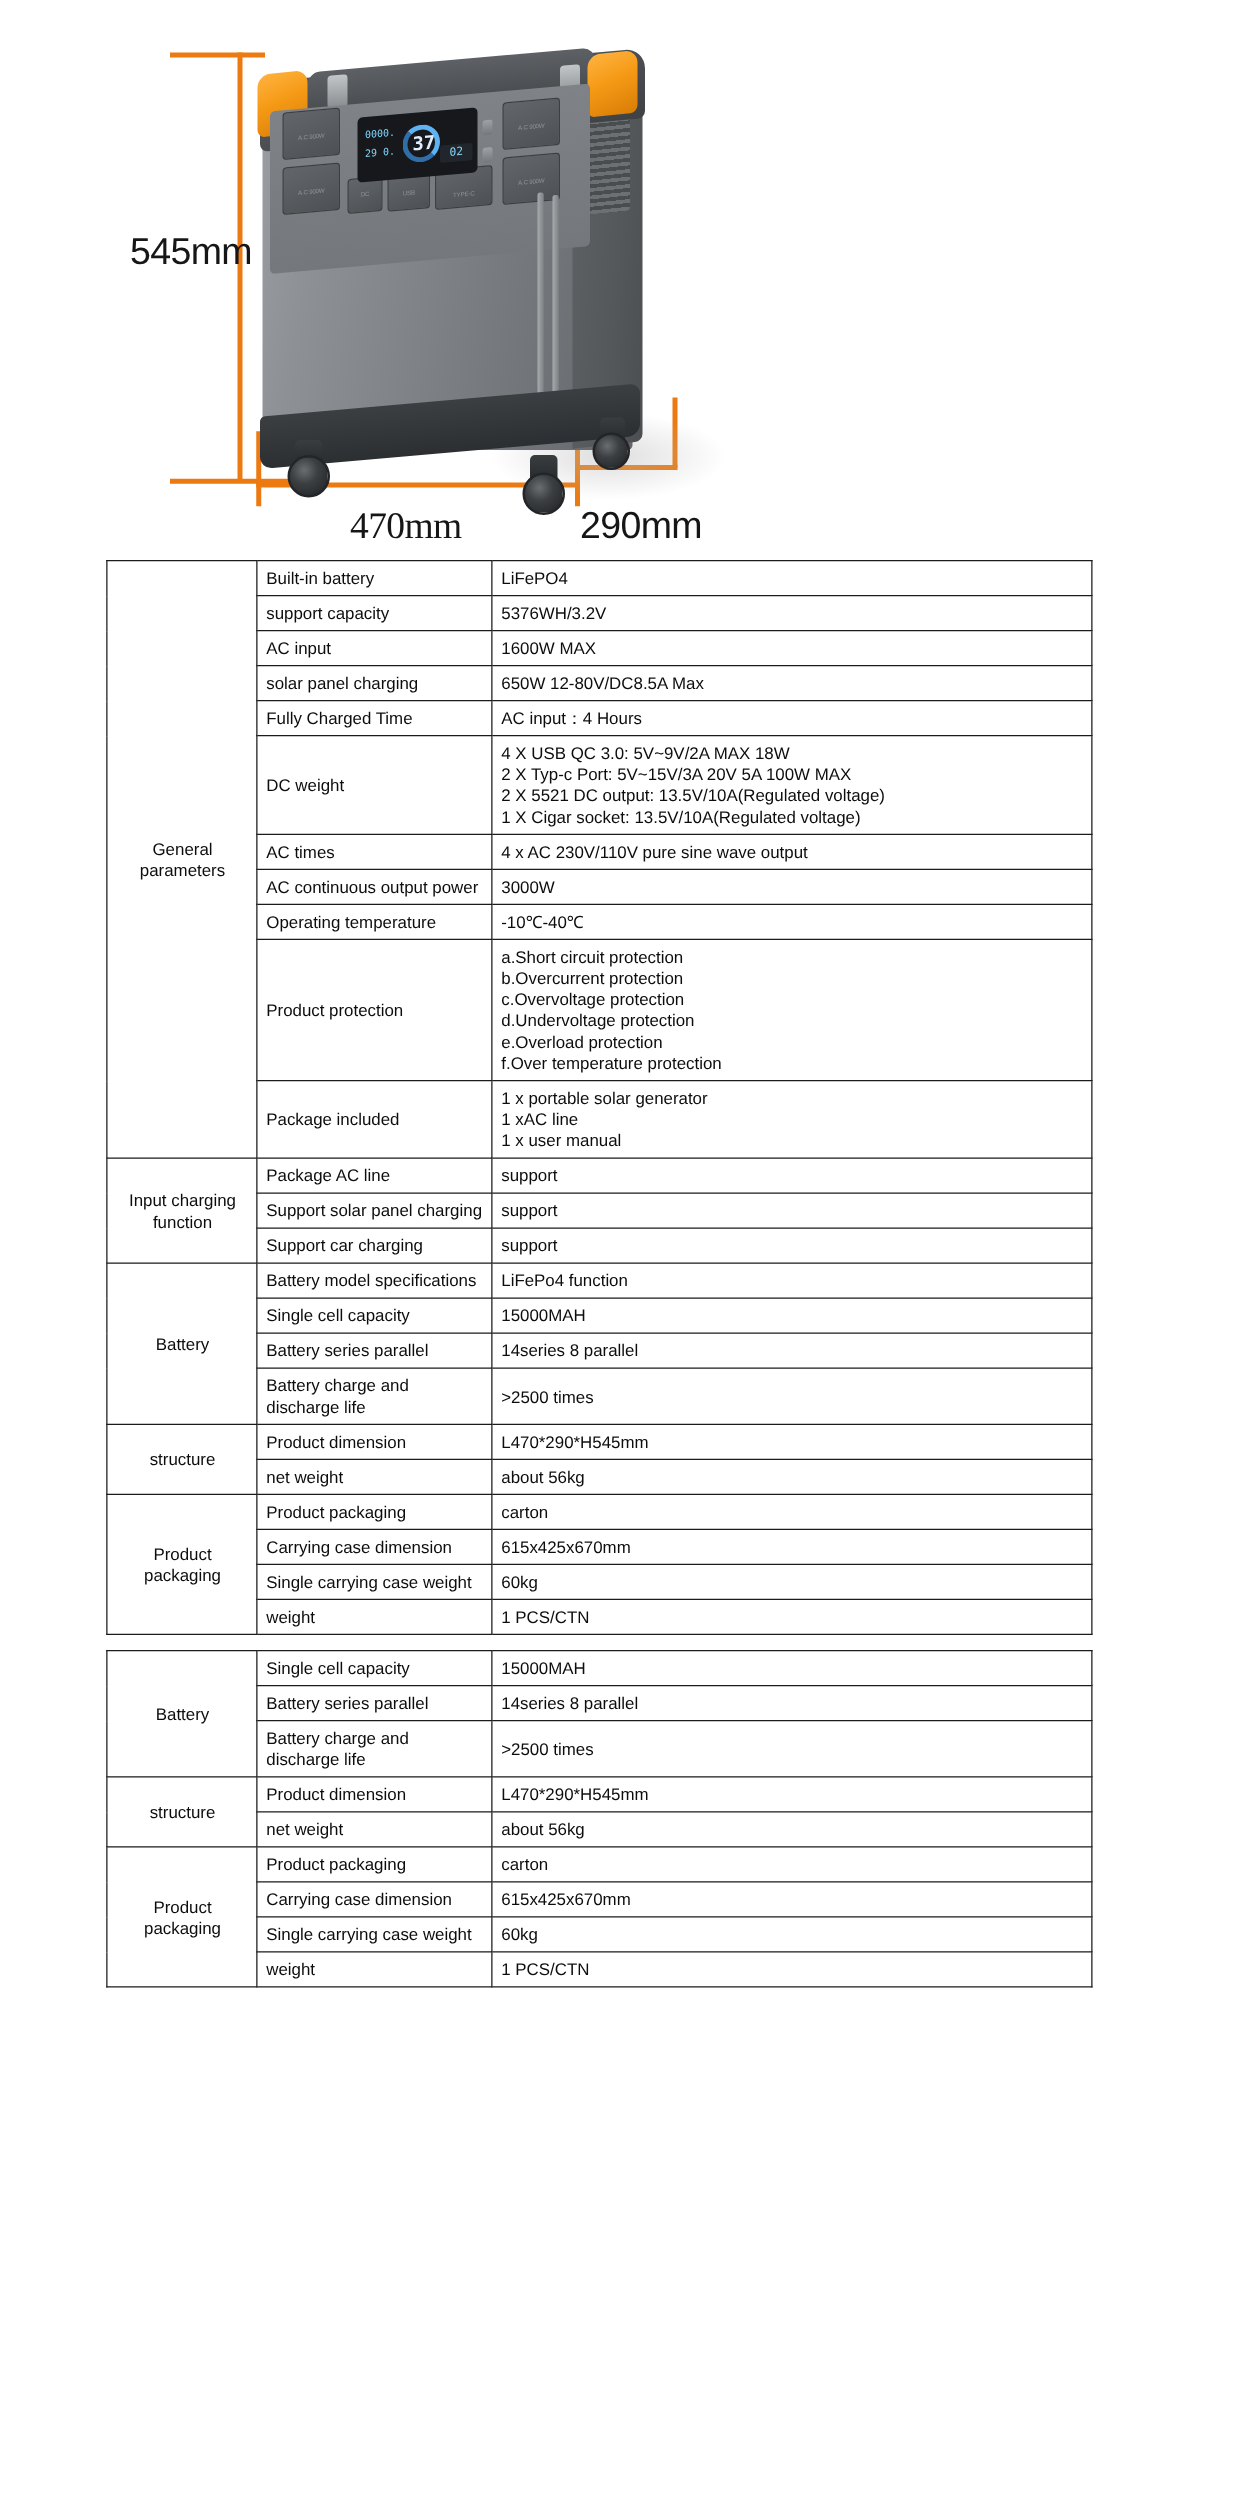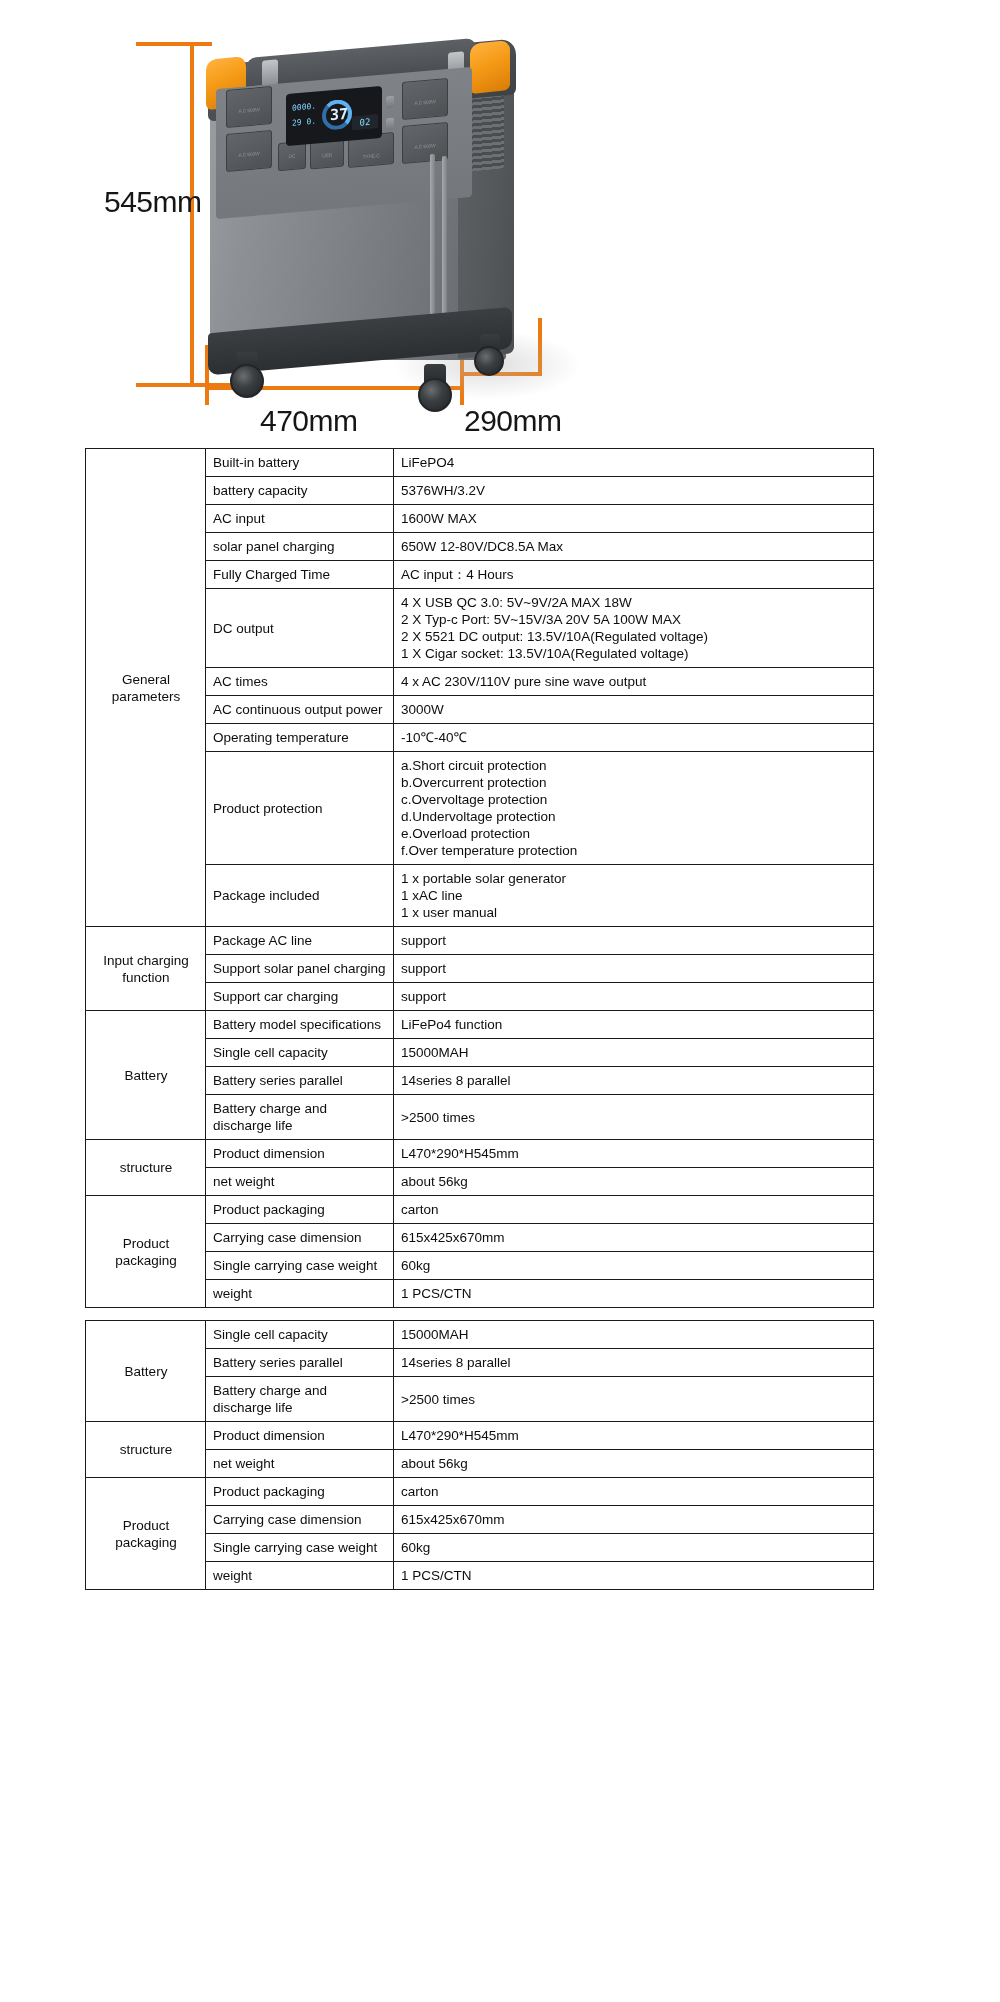--- a/index.html
+++ b/index.html
@@ -241,21 +241,21 @@
 <div class="product-area">
 
   <div class="dim-line dim-h" style="left:136px; top:42px; width:76px;"></div>
   <div class="dim-line dim-v" style="left:190px; top:42px; height:343px;"></div>
   <div class="dim-line dim-h" style="left:136px; top:383px; width:96px;"></div>
   <div class="dim-label" style="left:104px; top:185px;">545mm</div>
 
   <div class="dim-line dim-v" style="left:205px; top:345px; height:60px;"></div>
   <div class="dim-line dim-h" style="left:205px; top:386px; width:259px;"></div>
   <div class="dim-line dim-v" style="left:460px; top:325px; height:80px;"></div>
-  <div class="dim-label" style="left:260px; top:404px;">470mm</div>
+  <div class="dim-label" style="left:280px; top:404px;font-family:Liberation Serif, serif;">470mm</div>
 
   <div class="dim-line dim-h" style="left:460px; top:372px; width:82px;"></div>
   <div class="dim-line dim-v" style="left:538px; top:318px; height:56px;"></div>
   <div class="dim-label" style="left:464px; top:404px;text-align:right;">290mm</div>
 
   <div class="station">
     <div class="st-shadow"></div>
 
     <div class="st-body"></div>
     <div class="st-body-right"></div>
@@ -321,37 +321,37 @@
 <div class="tables-wrap">
   <table class="spec">
     <tbody>
         <tr>
           <td class="c-group multiline" rowspan="11">General
 parameters</td>
           <td class="c-key">Built-in battery</td>
           <td class="c-val">LiFePO4</td>
         </tr>
         <tr>
-          <td class="c-key">battery capacity</td>
+          <td class="c-key">support capacity</td>
           <td class="c-val">5376WH/3.2V</td>
         </tr>
         <tr>
           <td class="c-key">AC input</td>
           <td class="c-val">1600W MAX</td>
         </tr>
         <tr>
           <td class="c-key">solar panel charging</td>
           <td class="c-val">650W  12-80V/DC8.5A Max</td>
         </tr>
         <tr>
           <td class="c-key">Fully Charged Time</td>
           <td class="c-val">AC input：4 Hours</td>
         </tr>
         <tr>
-          <td class="c-key">DC output</td>
+          <td class="c-key">DC weight</td>
           <td class="c-val multiline">4 X USB QC 3.0: 5V~9V/2A MAX  18W
 2 X Typ-c Port: 5V~15V/3A  20V 5A 100W MAX
 2 X 5521 DC output:  13.5V/10A(Regulated voltage)
 1 X Cigar socket: 13.5V/10A(Regulated voltage)</td>
         </tr>
         <tr>
           <td class="c-key">AC times</td>
           <td class="c-val">4 x AC 230V/110V pure sine wave output</td>
         </tr>
         <tr>

